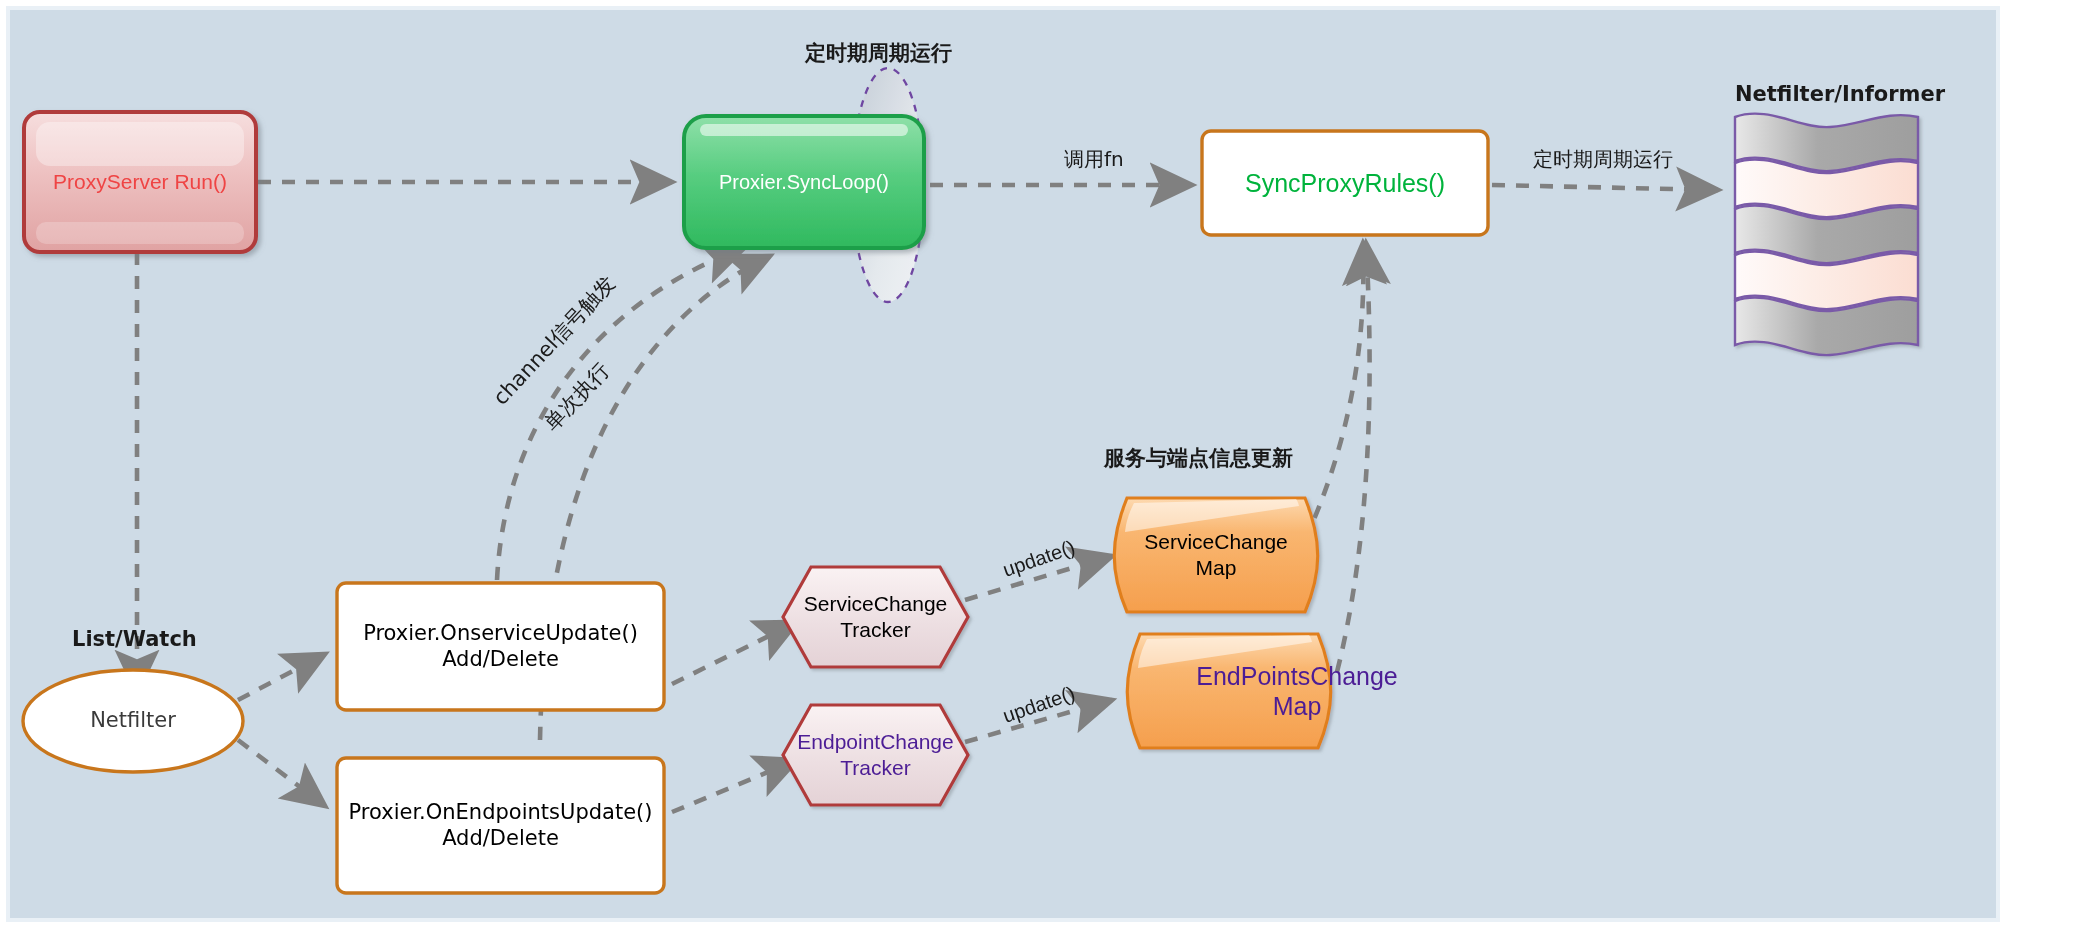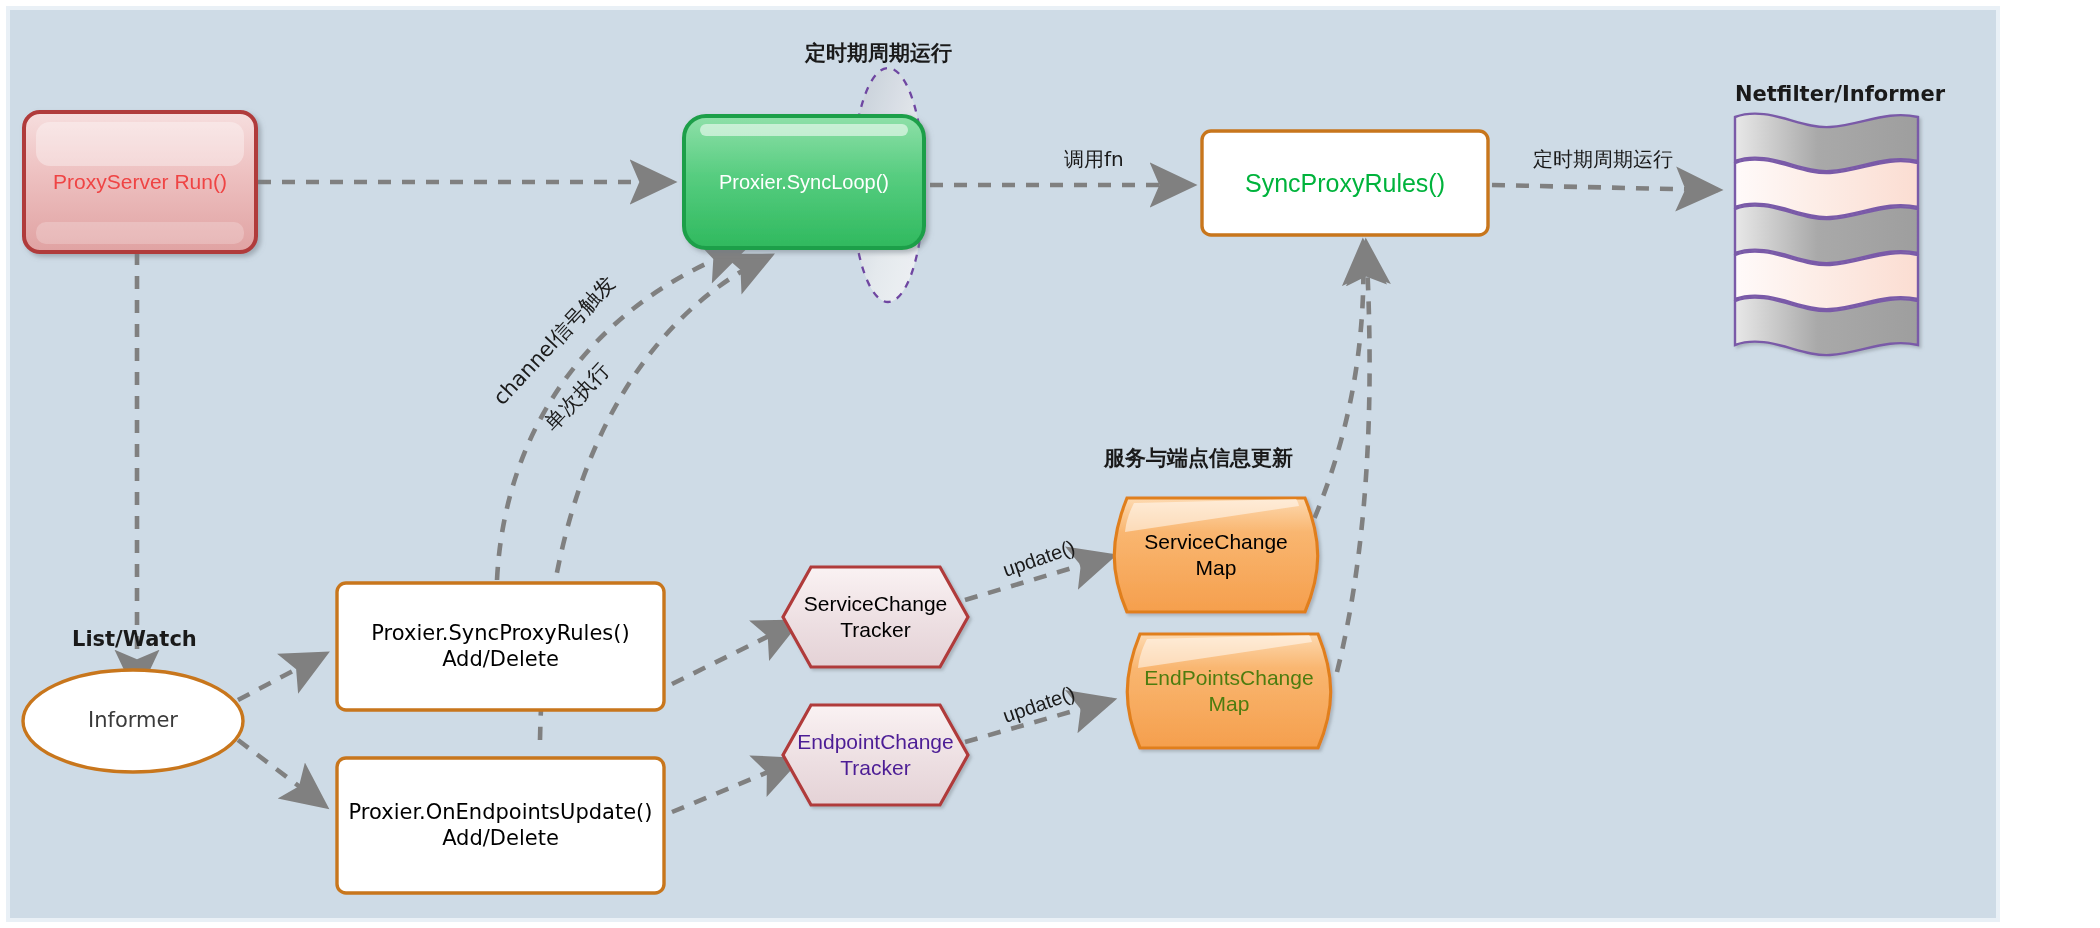--- a/index.html
+++ b/index.html
@@ -197,26 +197,26 @@
 
   <div class="lbl" style="left:1000px;top:560px;font-size:20px;transform:rotate(-19deg);transform-origin:0 0;">
     <span>update()</span>
   </div>
 
   <div class="lbl" style="left:1000px;top:706px;font-size:20px;transform:rotate(-19deg);transform-origin:0 0;">
     <span>update()</span>
   </div>
 
   <div class="nodeText cjk" style="left:23px;top:670px;width:220px;height:102px;font-size:21px;color:#3a3a3a;font-weight:400;">
-    <span>Informer</span>
+    <span>Netfilter</span>
   </div>
 
   <div class="nodeText cjk" style="left:337px;top:583px;width:327px;height:127px;font-size:21px;font-weight:400;">
     <div>
-      <div>Proxier.SyncProxyRules()</div>
+      <div>Proxier.OnserviceUpdate()</div>
       <div>Add/Delete</div>
     </div>
   </div>
 
   <div class="nodeText cjk" style="left:337px;top:758px;width:327px;height:135px;font-size:21px;font-weight:400;">
     <div>
       <div>Proxier.OnEndpointsUpdate()</div>
       <div>Add/Delete</div>
     </div>
   </div>
@@ -235,20 +235,20 @@
     </div>
   </div>
 
   <div class="nodeText" style="left:1127px;top:498px;width:178px;height:114px;font-size:21px;color:#000;">
     <div>
       <div>ServiceChange</div>
       <div>Map</div>
     </div>
   </div>
 
-  <div class="nodeText" style="left:1140px;top:634px;width:178px;height:114px;font-size:21px;color:#4d7c0f;">
+  <div class="nodeText" style="left:1208px;top:634px;width:178px;height:114px;font-size:25px;color:#4c1d95;">
     <div>
       <div>EndPointsChange</div>
       <div>Map</div>
     </div>
   </div>
 
 </div>
 
 </body></html>

